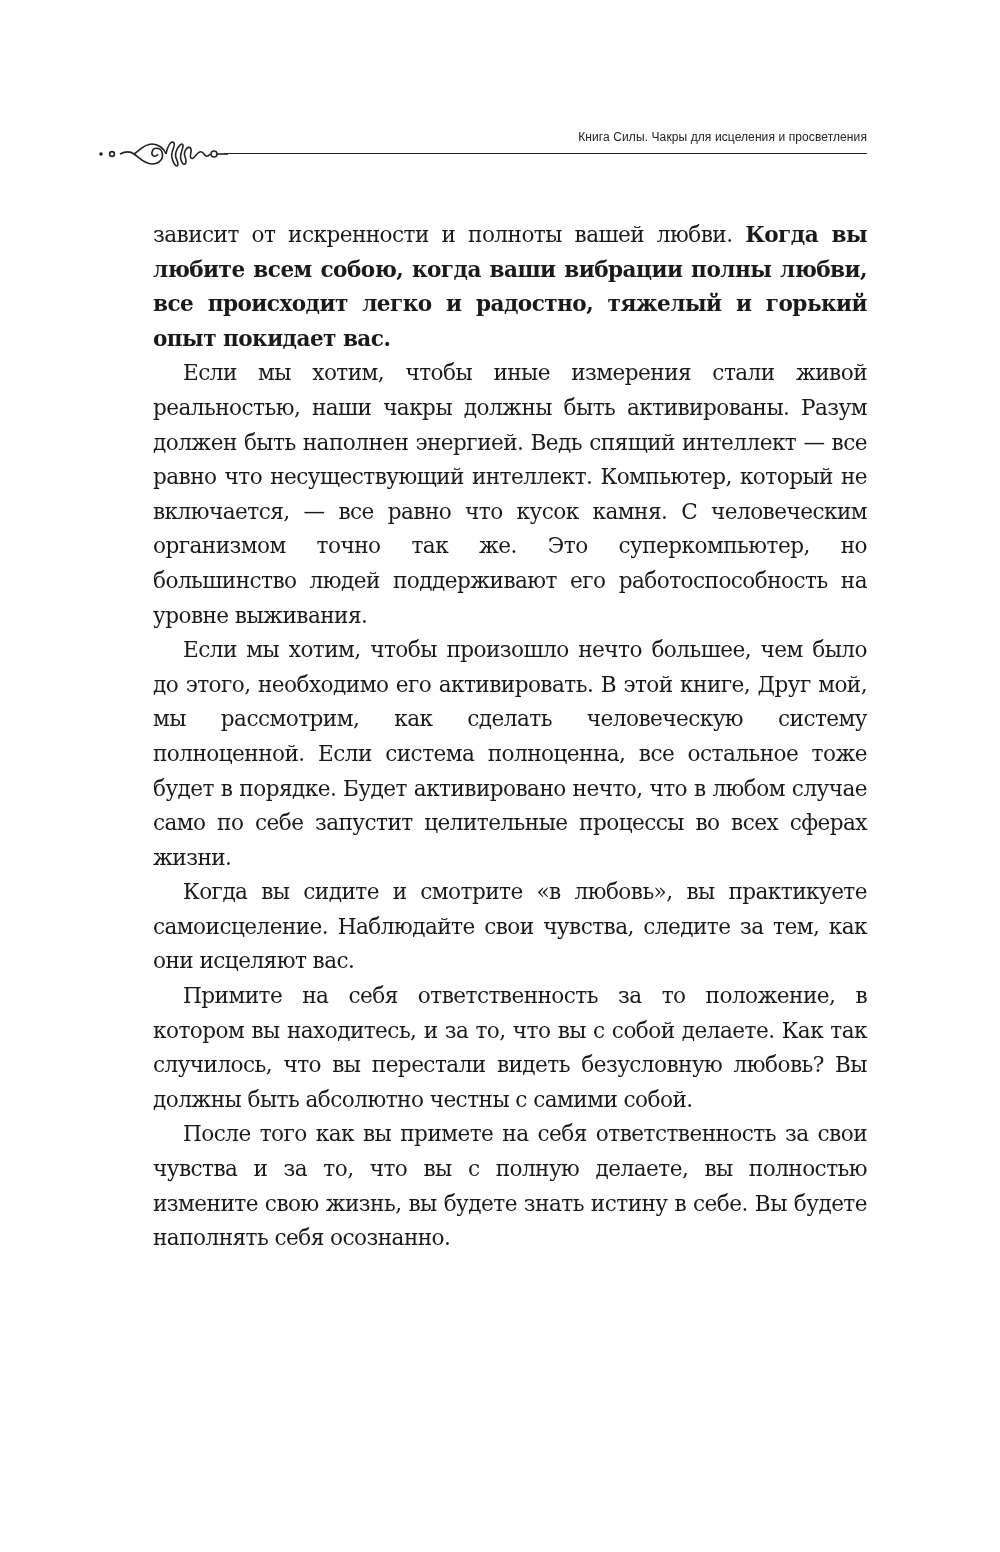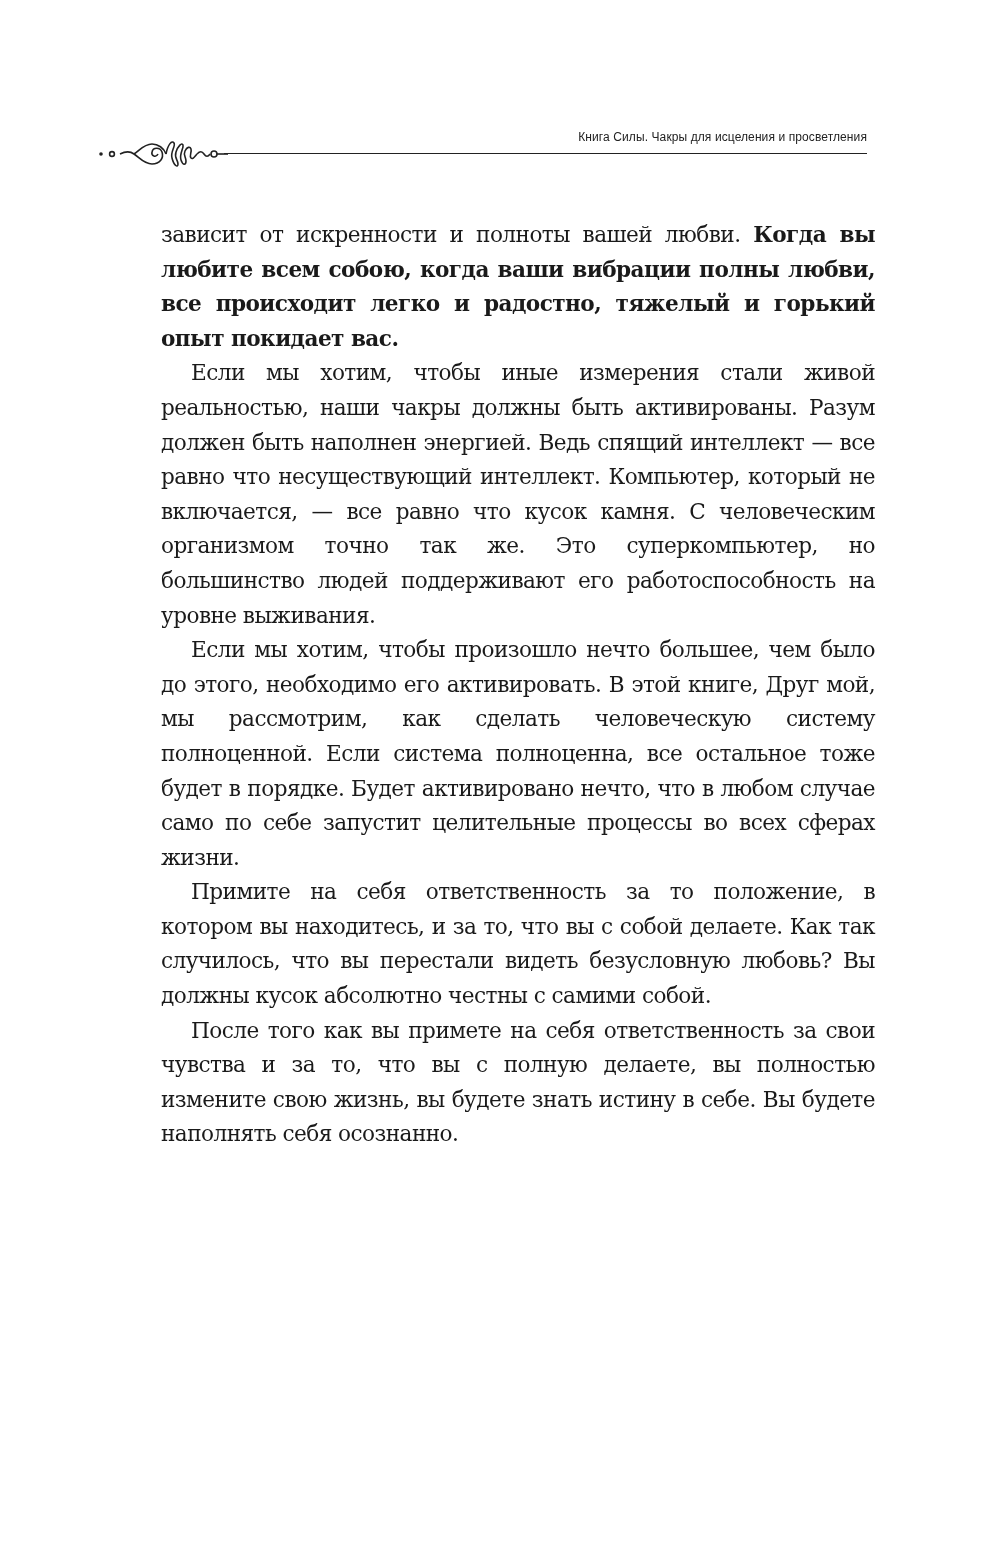--- a/index.html
+++ b/index.html
@@ -1,21 +1,21 @@
 <!DOCTYPE html>
 <html><head>
 <meta charset="utf-8">
 <style>
   html, body { margin: 0; padding: 0; background: #ffffff; }
   body { width: 1000px; height: 1552px; position: relative; overflow: hidden; color: #1a1a1a; }
   .header { position: absolute; left: 96px; top: 128px; width: 771px; height: 50px; }
   .header-ornament { position: absolute; left: 0; top: 6px; width: 132px; height: 40px; }
   .header-rule { position: absolute; left: 128px; right: 0; top: 25px; height: 0; border-top: 1.5px solid #222; }
   .header-title { position: absolute; right: 0; top: 2px; font-family: "Liberation Sans", sans-serif; font-size: 12px; color: #222; white-space: nowrap; letter-spacing: 0.1px; }
-  .body-text { position: absolute; left: 153px; top: 218px; width: 714px; font-family: "DejaVu Serif", serif; font-size: 21.6px; line-height: 34.6px; text-align: justify; letter-spacing: -0.55px; word-spacing: 0px; margin-left: 8px; }
+  .body-text { position: absolute; left: 153px; top: 218px; width: 714px; font-family: "DejaVu Serif", serif; font-size: 21.6px; line-height: 34.6px; text-align: justify; letter-spacing: -0.55px; word-spacing: 0px; }
   .body-text p { margin: 0; text-indent: 30px; }
   .body-text p.first { text-indent: 0; }
   .body-text .bold { font-weight: bold; }
 </style>
 </head>
 <body>
 
 <div class="header">
   <svg class="header-ornament" viewBox="0 0 132 40" fill="none" stroke="#222" stroke-width="1.6">
     <circle cx="5" cy="20" r="1.8" fill="#222" stroke="none"></circle>
@@ -28,15 +28,16 @@
     <line x1="121" y1="20" x2="132" y2="20"></line>
   </svg>
   <div class="header-rule"></div>
   <div class="header-title">Книга Силы. Чакры для исцеления и просветления</div>
 </div>
 
 <div class="body-text">
   <p class="first"><span>зависит от искренности и полноты вашей любви. </span><span class="bold">Когда вы любите всем собою, когда ваши вибрации полны любви, все происходит легко и радостно, тяжелый и горький опыт покидает вас.</span></p>
   <p><span>Если мы хотим, чтобы иные измерения стали живой реальностью, наши чакры должны быть активированы. Разум должен быть наполнен энергией. Ведь спящий интеллект — все равно что несуществующий интеллект. Компьютер, который не включается, — все равно что кусок камня. С человеческим организмом точно так же. Это суперкомпьютер, но большинство людей поддерживают его работоспособность на уровне выживания.</span></p>
   <p><span>Если мы хотим, чтобы произошло нечто большее, чем было до этого, необходимо его активировать. В этой книге, Друг мой, мы рассмотрим, как сделать человеческую систему полноценной. Если система полноценна, все остальное тоже будет в порядке. Будет активировано нечто, что в любом случае само по себе запустит целительные процессы во всех сферах жизни.</span></p>
-  <p><span>Примите на себя ответственность за то положение, в котором вы находитесь, и за то, что вы с собой делаете. Как так случилось, что вы перестали видеть безусловную любовь? Вы должны кусок абсолютно честны с самими собой.</span></p>
+  <p><span>Когда вы сидите и смотрите «в любовь», вы практикуете самоисцеление. Наблюдайте свои чувства, следите за тем, как они исцеляют вас.</span></p>
+  <p><span>Примите на себя ответственность за то положение, в котором вы находитесь, и за то, что вы с собой делаете. Как так случилось, что вы перестали видеть безусловную любовь? Вы должны быть абсолютно честны с самими собой.</span></p>
   <p><span>После того как вы примете на себя ответственность за свои чувства и за то, что вы с полную делаете, вы полностью измените свою жизнь, вы будете знать истину в себе. Вы будете наполнять себя осознанно.</span></p>
 </div>
 
 </body></html>

